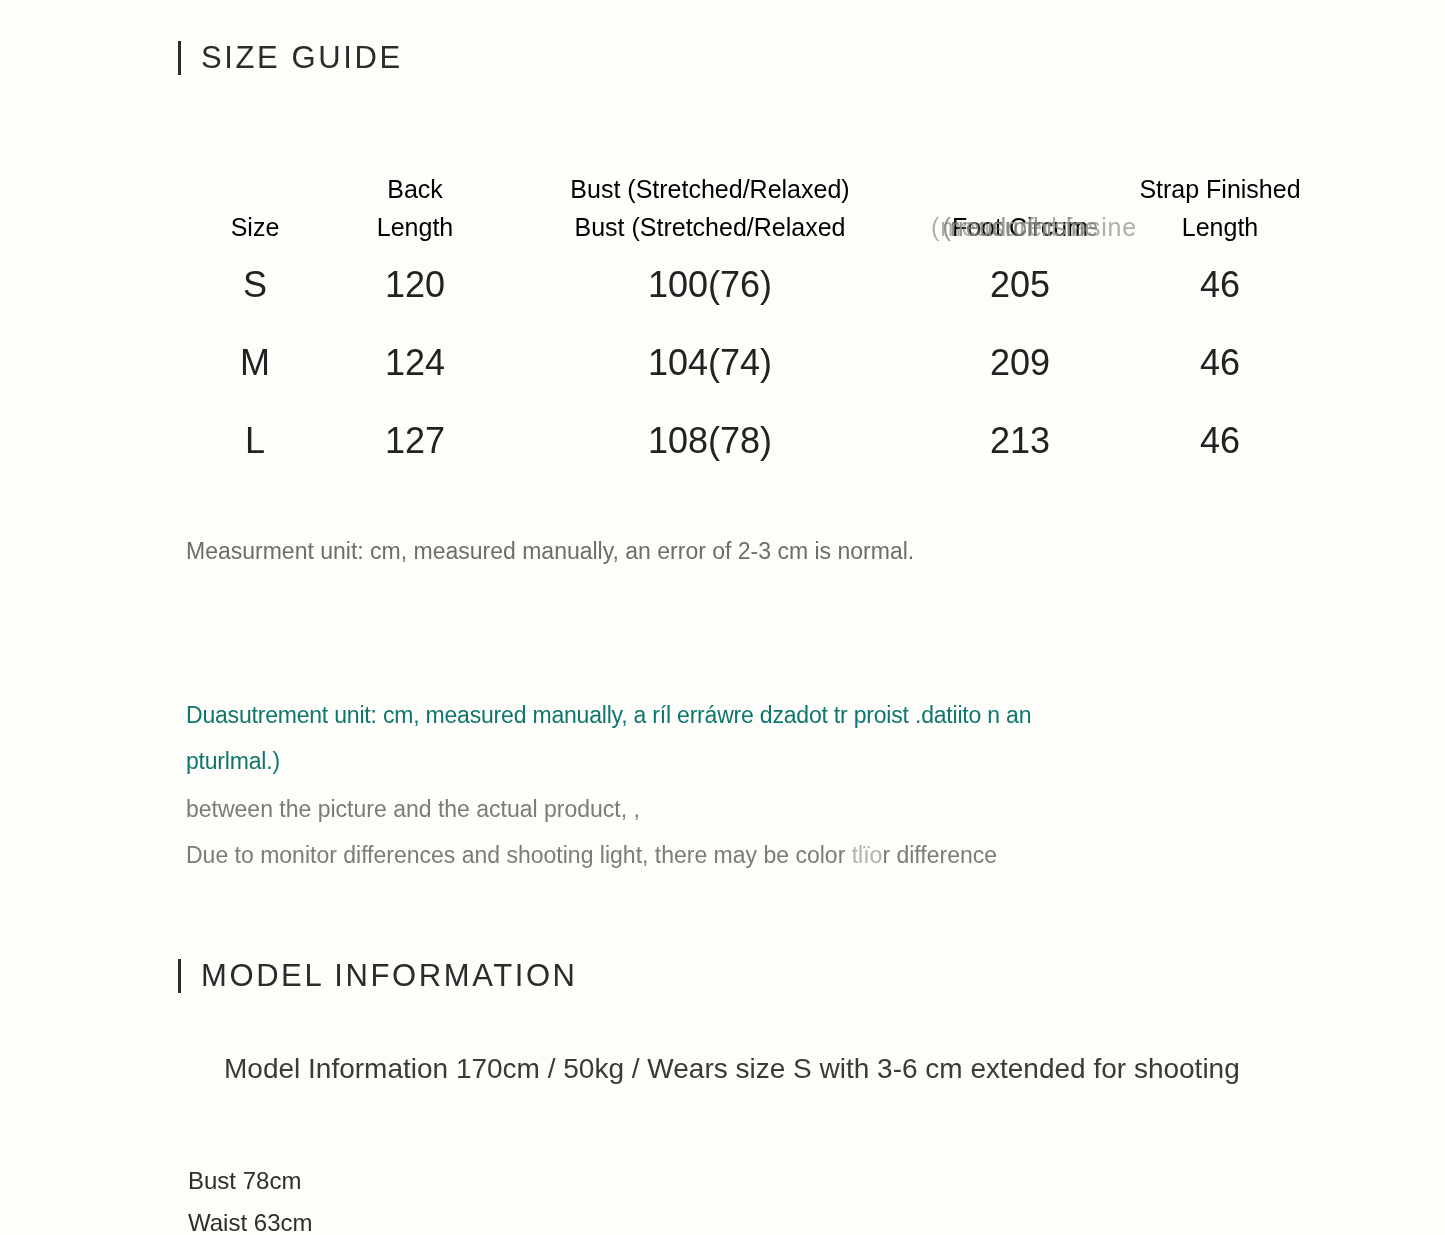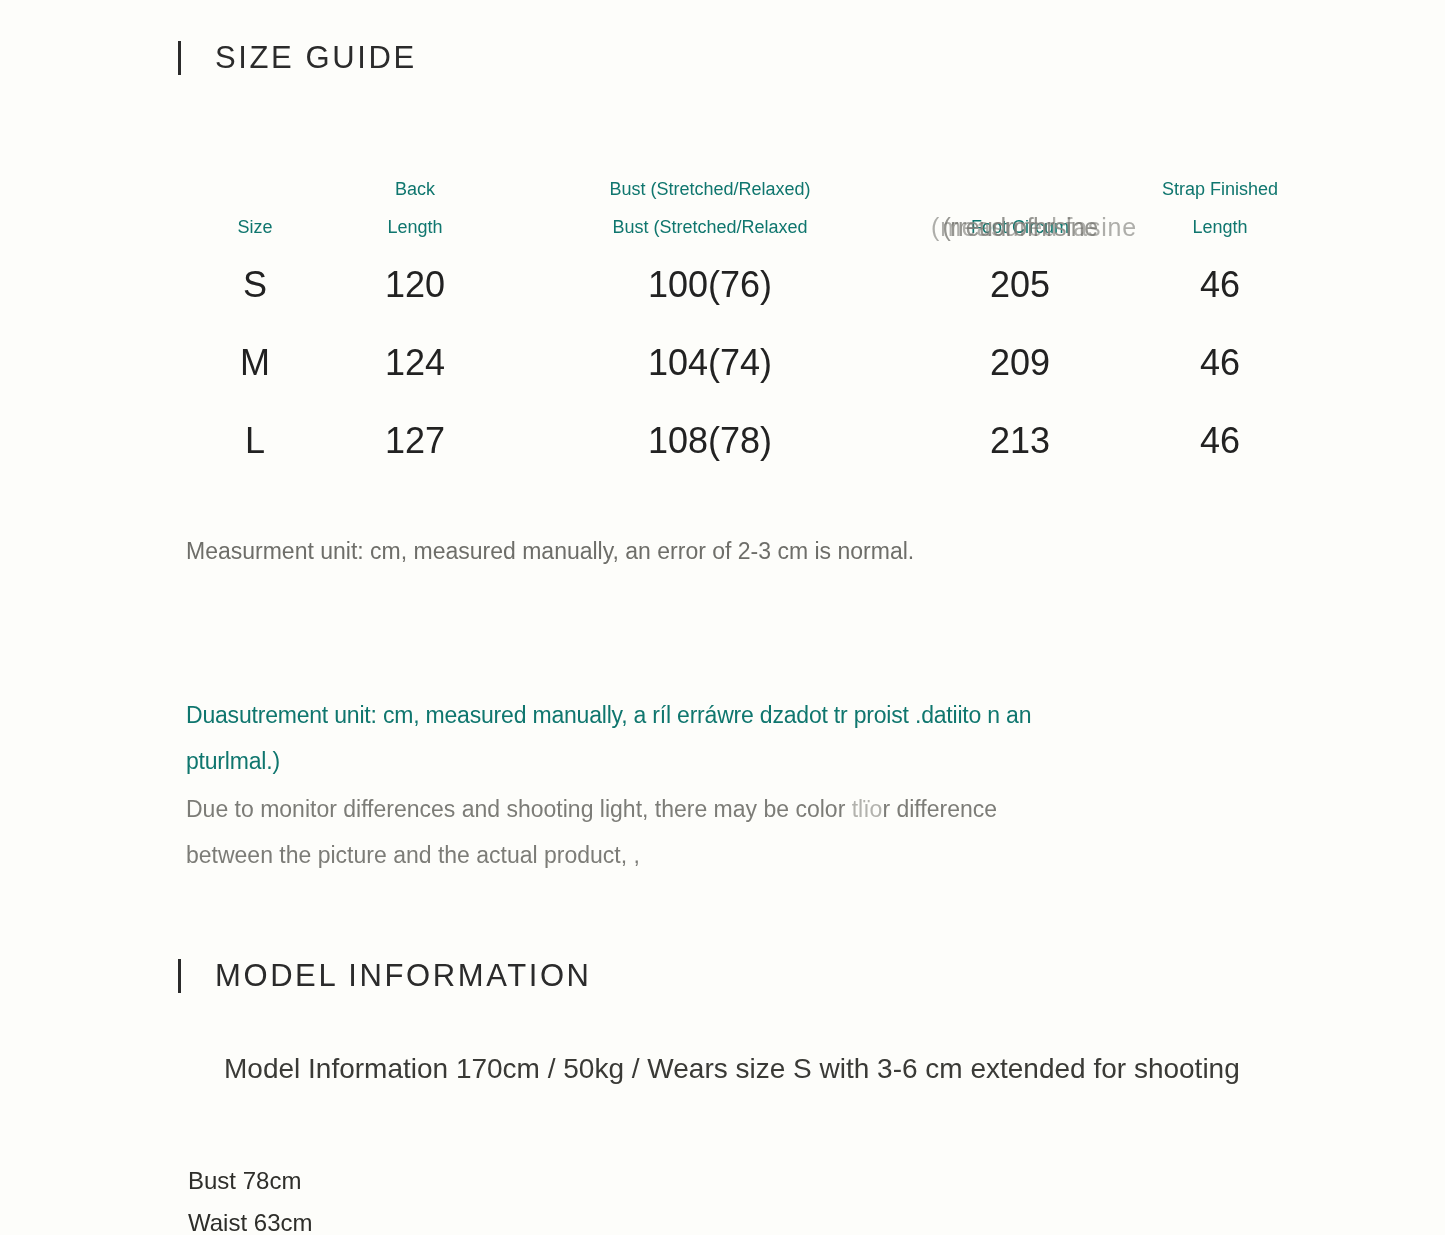--- a/index.html
+++ b/index.html
@@ -19,21 +19,21 @@
     position: absolute;
     inset: 0;
     background: #fdfdfa;
   }
 
   
   .section-heading {
     position: absolute;
     display: flex;
     align-items: center;
-    gap: 34px;
+    gap: 20px;
   }
   .heading-bar {
     width: 3px;
     height: 34px;
     background: #2b2b2b;
     display: block;
   }
   .heading-text {
     font-size: 31px;
     letter-spacing: 2.6px;
@@ -68,23 +68,23 @@
 
   .th-wrap {
     position: relative;
     height: 78px;
     display: flex;
     flex-direction: column;
     justify-content: flex-end;
     align-items: center;
   }
   .th-line {
-    font-size: 18px;
+    font-size: 25px;
     line-height: 38px;
-    color: #0f766e;
+    color: #000000;
     white-space: nowrap;
   }
   
   .ghost-line {
     position: absolute;
     left: 50%;
     bottom: 0;
     transform: translateX(-50%);
     font-size: 25px;
     line-height: 38px;
@@ -249,22 +249,22 @@
   </table>
 
   <div class="note" id="measure-note">Measurment unit:  cm, measured manually, an error of 2-3 cm is normal.</div>
 
   <div class="garbled">
     <span class="ln1">Duasutrement unit:  cm, measured manually, a ríl erráwre dzadot tr proist .datiito n an</span>
     <span class="ln2">pturlmal.)</span>
   </div>
 
   <div id="monitor-note">
+    <span class="ln">between the picture and the actual product, ,</span>
     <span class="ln"><span>Due to monitor differences and shooting light, there may be color </span><span class="artifact">tlïo</span><span>r difference</span></span>
-    <span class="ln">between the picture and the actual product, ,</span>
   </div>
 
   <div class="section-heading" id="model-info-heading">
     <span class="heading-bar"></span>
     <span class="heading-text">MODEL INFORMATION</span>
   </div>
 
   <div id="model-line">Model Information 170cm / 50kg / Wears size S with 3-6 cm extended for shooting</div>
 
   <div id="model-measurements">

